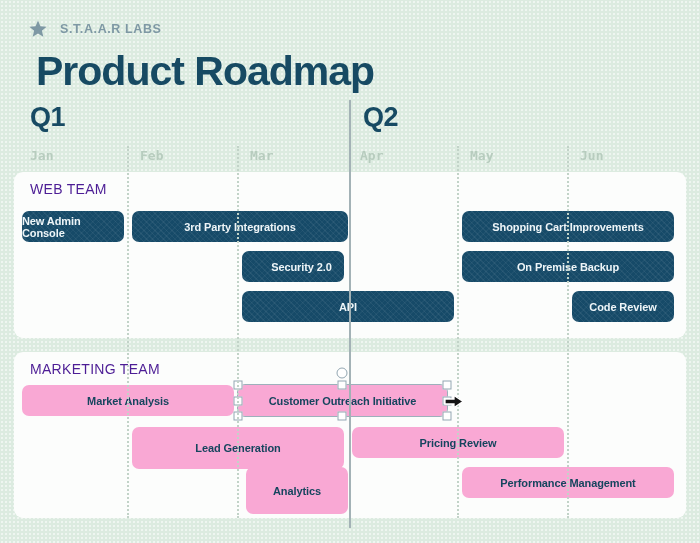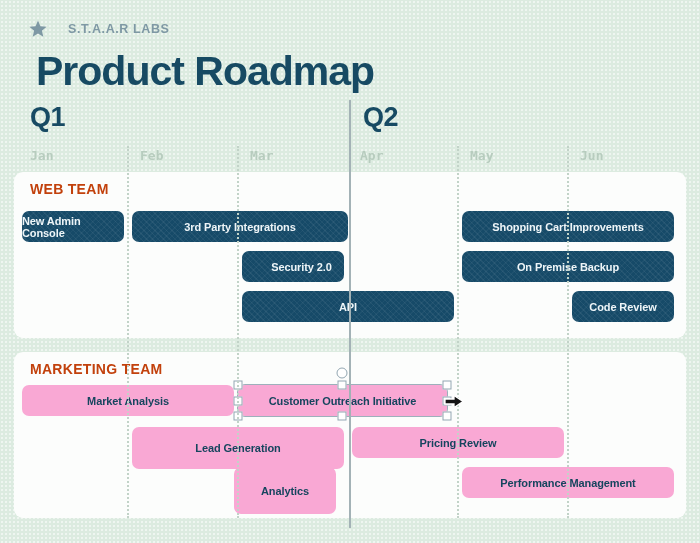--- a/index.html
+++ b/index.html
@@ -3,32 +3,32 @@
 <meta charset="utf-8">
 <style>
   html,body { margin:0; padding:0; background:#dcebe0; }
   .stage {
     position:relative; width:700px; height:543px; overflow:hidden;
     background-color:#dcebe0;
     background-image: radial-gradient(rgba(255,255,255,.55) .7px, rgba(255,255,255,0) 1px);
     background-size:4px 4px;
     font-family:"Liberation Sans", sans-serif;
   }
-  .brand-row { position:absolute; left:28px; top:19px; display:flex; align-items:center; gap:20px; z-index:3; }
+  .brand-row { position:absolute; left:28px; top:19px; display:flex; align-items:center; gap:12px; z-index:3; }
   .star-icon { width:20px; height:20px; }
   .brand-name { font-weight:bold; font-size:12.5px; letter-spacing:.6px; color:#7e98a4; }
   .title { position:absolute; left:28px; top:40px; margin:8px; font-size:41px; font-weight:bold; color:#174a63; letter-spacing:-1px; z-index:3; }
   .quarter { position:absolute; top:102px; font-size:27px; font-weight:bold; color:#174a63; letter-spacing:-.5px; z-index:3; }
   .q1 { left:30px; } .q2 { left:363px; }
   .month { position:absolute; top:148px; font-family:"DejaVu Sans Mono", monospace; font-weight:bold; font-size:13px; color:#b7ccbe; z-index:3; }
   .gridline { position:absolute; top:146px; height:372px; width:0; border-left:2px dotted #c2d3c8; z-index:2; }
   .qline { position:absolute; left:349px; top:100px; width:2px; height:428px; background:#a3b2b6; z-index:2; }
   .panel { position:absolute; left:14px; width:672px; height:166px; background:#fcfdfc; border-radius:9px; z-index:1; }
   .panel-web { top:172px; } .panel-mkt { top:352px; }
-  .panel-title { position:absolute; left:16px; top:9px; font-size:14px; font-weight:bold; color:#c2410c; letter-spacing:.3px; }
+  .panel-title { position:absolute; left:16px; top:9px; font-size:14px; font-weight:normal; color:#4c1d95; letter-spacing:.3px; }
   .bar {
     position:absolute; height:31px; border-radius:7px; z-index:4;
     display:flex; align-items:center; justify-content:center;
     font-weight:bold; font-size:11px; letter-spacing:-.1px; box-sizing:border-box; cursor:pointer;
   }
   .bar.navy {
     background-color:#164a68; color:#eef5f8;
     background-image:
       repeating-linear-gradient(45deg, rgba(255,255,255,.06) 0 1px, rgba(255,255,255,0) 1px 4px),
       repeating-linear-gradient(-45deg, rgba(255,255,255,.04) 0 1px, rgba(255,255,255,0) 1px 4px);
@@ -124,21 +124,21 @@
           <div class="handle" style="left: 50%; top: 100%;"></div>
           <div class="handle" style="left: 100%; top: 100%;"></div>
           <div class="rot-handle"></div>
         </div>
         <div class="bar sky" style="left: 118px; width: 212px; top: 75px; height: 42px;">
           <span>Lead Generation</span>
         </div>
         <div class="bar sky" style="left: 338px; width: 212px; top: 75px; height: 31px;">
           <span>Pricing Review</span>
         </div>
-        <div class="bar sky" style="left: 220px; width: 102px; top: 115px; height: 47px;">
+        <div class="bar sky" style="left: 232px; width: 102px; top: 115px; height: 47px;">
           <span>Analytics</span>
         </div>
         <div class="bar sky" style="left: 448px; width: 212px; top: 115px; height: 31px;">
           <span>Performance Management</span>
         </div>
       </div>
   </section>
 
   <svg class="cursor" width="21" height="15" viewBox="0 0 21 15">
     <path d="M1 5 H10 V1.5 L19 7.5 L10 13.5 V10 H1 Z" fill="#141414" stroke="#ffffff" stroke-width="1.3"></path>

